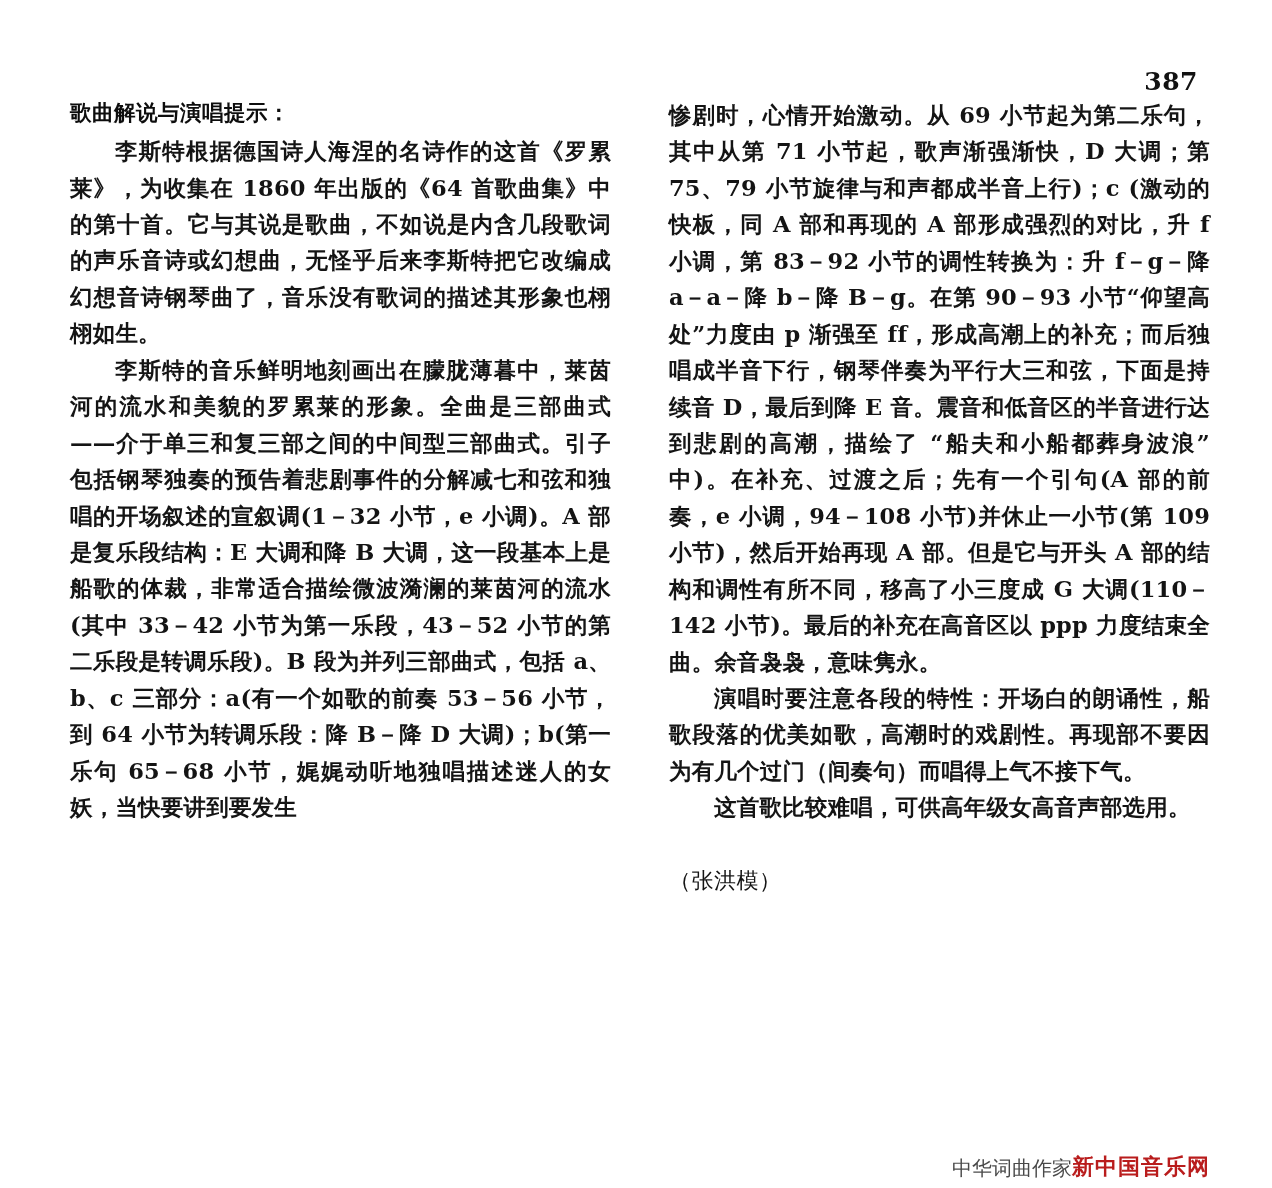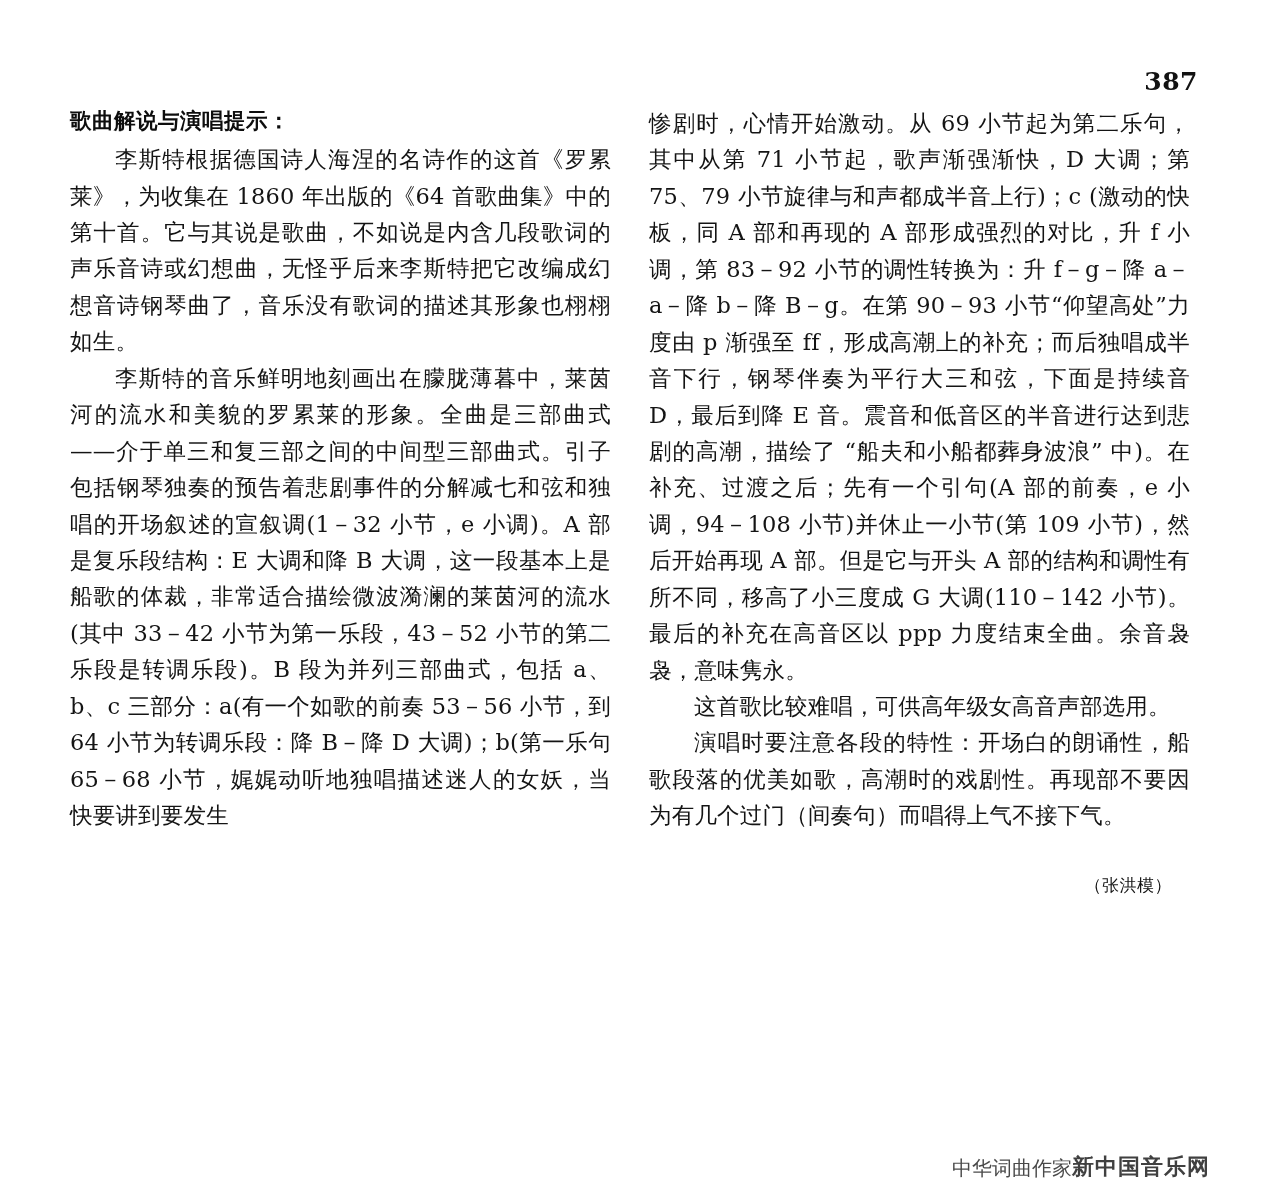--- a/index.html
+++ b/index.html
@@ -27,24 +27,24 @@
     top: 67px;
     font-family: "DejaVu Serif", "Liberation Serif", serif;
     font-weight: bold;
     font-size: 25px;
     letter-spacing: 0.5px;
     color: #121212;
   }
   .columns {
     position: absolute;
     left: 70px;
-    top: 105px;
+    top: 97px;
     width: 1140px;
     display: flex;
-    gap: 38px;
+    gap: 58px;
   }
   .col {
     width: 541px;
   }
   .section-title {
     font-weight: bold;
     font-size: 21.5px;
     line-height: 1.45;
     letter-spacing: 0.5px;
     margin-bottom: 5px;
@@ -52,31 +52,31 @@
   }
   p.para {
     margin: 0;
     font-size: 22.5px;
     line-height: 1.62;
     text-align: justify;
     text-justify: inter-character;
     letter-spacing: 0.2px;
     color: #141414;
     text-indent: 2em;
+    font-weight: bold;
   }
   p.para.noindent {
     text-indent: 0;
   }
   .col-right p.para {
     margin-bottom: 0;
   }
   .signature {
     margin-top: 40px;
-    text-align: right;
-    font-size: 17px;
+    font-size: 22px;
     letter-spacing: 0.5px;
     color: #141414;
     padding-right: 18px;
   }
   .footer-mark {
     position: absolute;
     right: 62px;
     bottom: 6px;
     width: 300px;
     height: 30px;
@@ -87,21 +87,21 @@
   }
   .footer-mark .fm-text {
     font-size: 20px;
     color: #2a2a2a;
     white-space: nowrap;
     opacity: 0.85;
   }
   .footer-mark .fm-red {
     font-size: 22px;
     font-weight: bold;
-    color: #404040;
+    color: #b91c1c;
     white-space: nowrap;
     letter-spacing: 1px;
   }
 </style>
 </head>
 <body>
 
 <div class="page">
 
   <div class="page-number">387</div>
@@ -109,22 +109,22 @@
   <div class="columns">
 
     <div class="col col-left">
       <div class="section-title">歌曲解说与演唱提示：</div>
       <p class="para">李斯特根据德国诗人海涅的名诗作的这首《罗累莱》，为收集在 1860 年出版的《64 首歌曲集》中的第十首。它与其说是歌曲，不如说是内含几段歌词的声乐音诗或幻想曲，无怪乎后来李斯特把它改编成幻想音诗钢琴曲了，音乐没有歌词的描述其形象也栩栩如生。</p>
       <p class="para">李斯特的音乐鲜明地刻画出在朦胧薄暮中，莱茵河的流水和美貌的罗累莱的形象。全曲是三部曲式——介于单三和复三部之间的中间型三部曲式。引子包括钢琴独奏的预告着悲剧事件的分解减七和弦和独唱的开场叙述的宣叙调(1－32 小节，e 小调)。A 部是复乐段结构：E 大调和降 B 大调，这一段基本上是船歌的体裁，非常适合描绘微波漪澜的莱茵河的流水(其中 33－42 小节为第一乐段，43－52 小节的第二乐段是转调乐段)。B 段为并列三部曲式，包括 a、b、c 三部分：a(有一个如歌的前奏 53－56 小节，到 64 小节为转调乐段：降 B－降 D 大调)；b(第一乐句 65－68 小节，娓娓动听地独唱描述迷人的女妖，当快要讲到要发生</p>
     </div>
 
     <div class="col col-right">
       <p class="para noindent">惨剧时，心情开始激动。从 69 小节起为第二乐句，其中从第 71 小节起，歌声渐强渐快，D 大调；第 75、79 小节旋律与和声都成半音上行)；c (激动的快板，同 A 部和再现的 A 部形成强烈的对比，升 f 小调，第 83－92 小节的调性转换为：升 f－g－降 a－a－降 b－降 B－g。在第 90－93 小节“仰望高处”力度由 p 渐强至 ff，形成高潮上的补充；而后独唱成半音下行，钢琴伴奏为平行大三和弦，下面是持续音 D，最后到降 E 音。震音和低音区的半音进行达到悲剧的高潮，描绘了 “船夫和小船都葬身波浪” 中)。在补充、过渡之后；先有一个引句(A 部的前奏，e 小调，94－108 小节)并休止一小节(第 109 小节)，然后开始再现 A 部。但是它与开头 A 部的结构和调性有所不同，移高了小三度成 G 大调(110－142 小节)。最后的补充在高音区以 ppp 力度结束全曲。余音袅袅，意味隽永。</p>
+      <p class="para">演唱时要注意各段的特性：开场白的朗诵性，船歌段落的优美如歌，高潮时的戏剧性。再现部不要因为有几个过门（间奏句）而唱得上气不接下气。</p>
       <p class="para">这首歌比较难唱，可供高年级女高音声部选用。</p>
-      <p class="para">演唱时要注意各段的特性：开场白的朗诵性，船歌段落的优美如歌，高潮时的戏剧性。再现部不要因为有几个过门（间奏句）而唱得上气不接下气。</p>
       <div class="signature">（张洪模）</div>
     </div>
 
   </div>
 
   <div class="footer-mark">
     <span class="fm-text">中华词曲作家</span>
     <span class="fm-red">新中国音乐网</span>
   </div>
 

